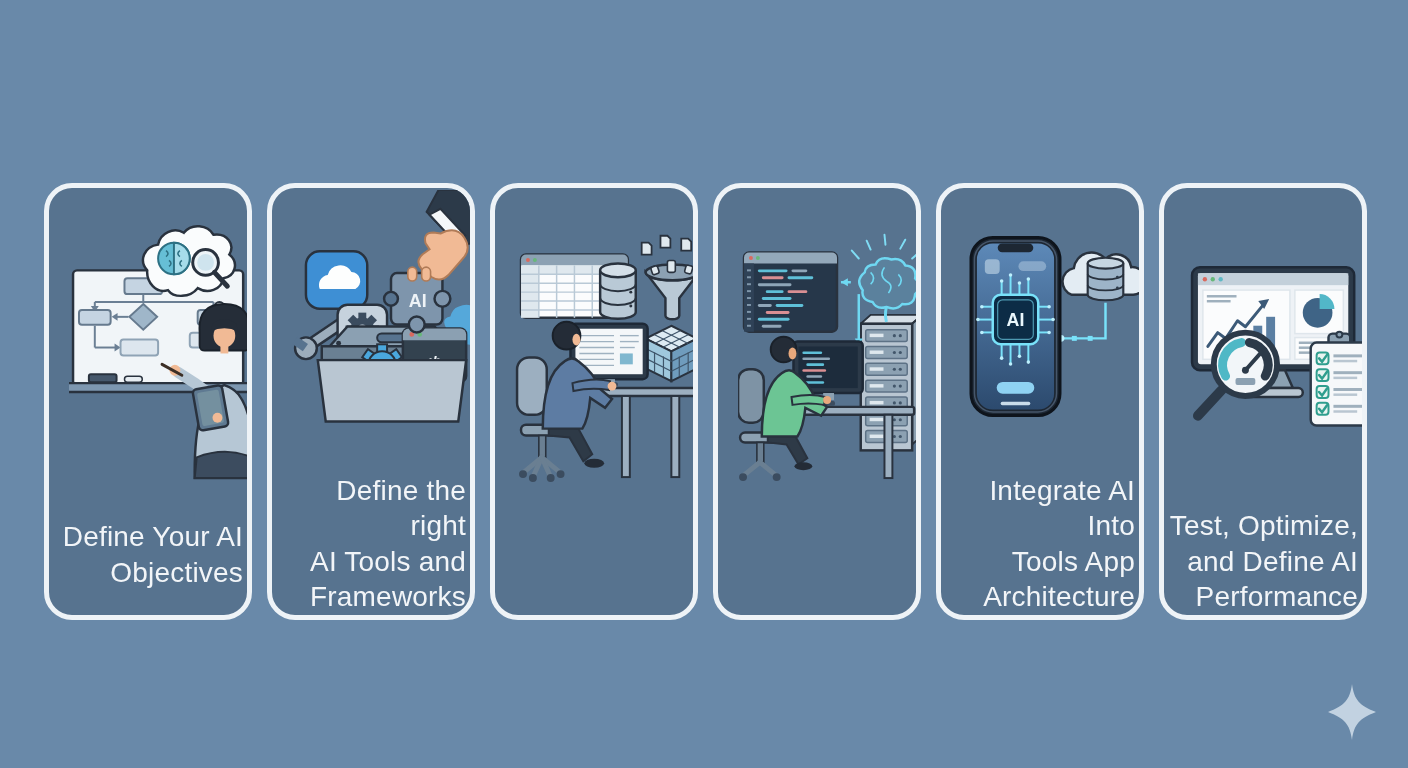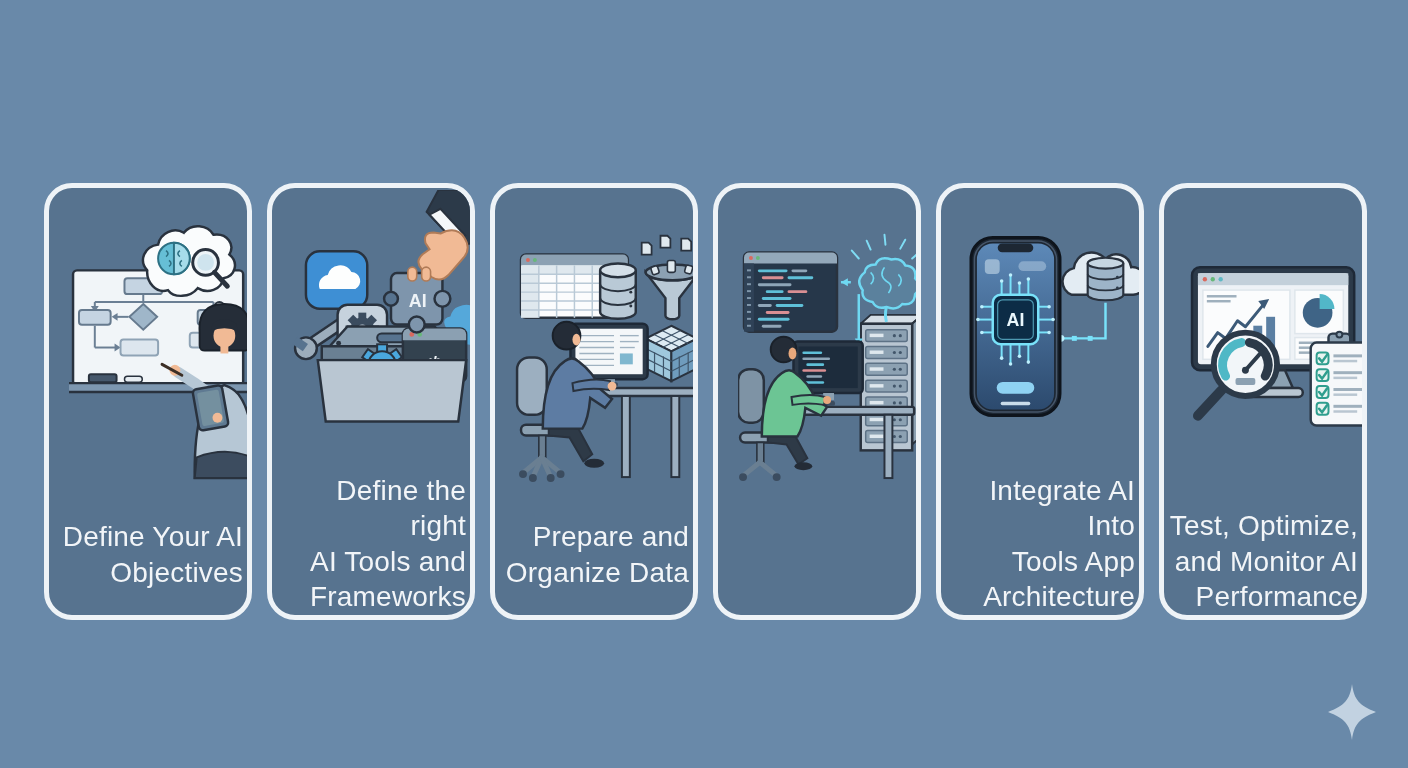--- a/index.html
+++ b/index.html
@@ -274,22 +274,20 @@
             <path d="M34,216 l30,2 14,26 -9,7 -14,-24 -21,-2 z" fill="#2e3a47" stroke="#29323e" stroke-width="2"></path>
             <ellipse cx="80" cy="253" rx="10" ry="4.5" fill="#242c37"></ellipse>
             <path d="M28,218 q0,-54 22,-68 q8,-6 14,0 q16,12 22,28 l12,10 -7,9 -15,-10 q-2,22 -8,31 z" fill="#5d7ca3" stroke="#29323e" stroke-width="2.5"></path>
             <path d="M58,172 q22,-6 38,-2 l-1,9 q-18,-3 -36,1 z" fill="#5d7ca3" stroke="#29323e" stroke-width="2"></path>
             <circle cx="98" cy="175" r="4.5" fill="#f1ba95"></circle>
             <circle cx="52" cy="124" r="14" fill="#242c37" stroke="#1a212a" stroke-width="2"></circle>
             <ellipse cx="62" cy="128" rx="4" ry="6" fill="#f1ba95"></ellipse>
           </g>
         </svg>
       </div>
-      <div class="caption">Prepare and
-Organize Data</div>
     </div>
 
     <div class="card">
       <div class="illus">
         <svg width="198" height="272" viewBox="0 0 200 275">
           <g>
             <rect x="6" y="40" width="94" height="80" rx="5" fill="#26374a" stroke="#29323e" stroke-width="2.5"></rect>
             <path d="M6,45 a5,5 0 0 1 5,-5 h84 a5,5 0 0 1 5,5 v6 h-94 z" fill="#93a8ba"></path>
             <circle cx="13" cy="45.5" r="2" fill="#d96a5f"></circle>
               <circle cx="20" cy="45.5" r="2" fill="#67b87a"></circle>
@@ -566,21 +564,21 @@
             <g>
               <rect x="134" y="197" width="12" height="12" rx="3" fill="#e8f4f0" stroke="#2f9e8e" stroke-width="2"></rect>
               <path d="M136.5,203 l3,3.5 5,-7" stroke="#2f9e8e" stroke-width="2.5" fill="none" stroke-linecap="round"></path>
               <rect x="151" y="199" width="30" height="3" fill="#9fb0bd"></rect>
                 <rect x="151" y="204.5" width="24" height="2.5" fill="#b9c6d1"></rect>
             </g>
           </g>
         </svg>
       </div>
       <div class="caption">Test, Optimize,
-and Monitor AI
+and Define AI
 Performance</div>
     </div>
 
   </div>
 
   <div class="sparkle">
     <svg width="48" height="56" viewBox="0 0 48 56">
       <path d="M24,0 C26,16 32,22 48,28 C32,34 26,40 24,56 C22,40 16,34 0,28 C16,22 22,16 24,0 Z" fill="#ccdae7" opacity=".9"></path>
     </svg>
   </div>

